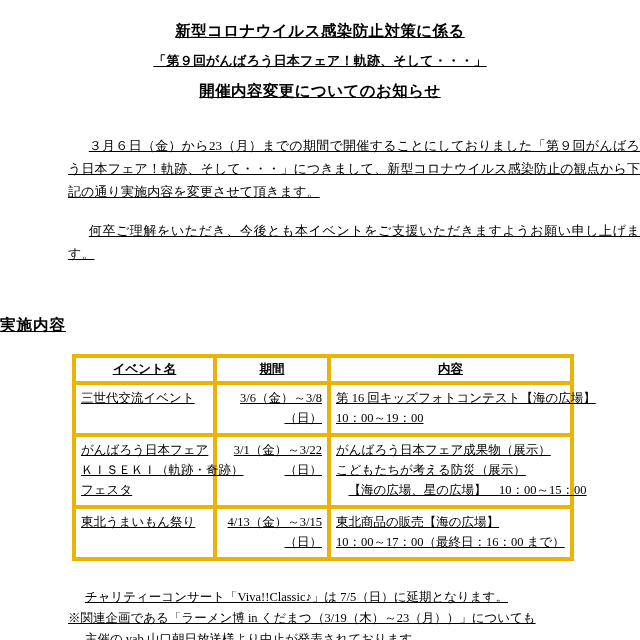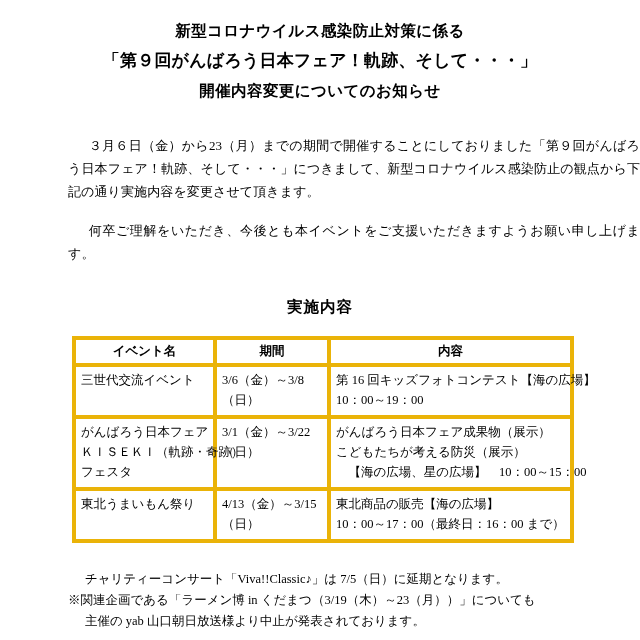--- a/index.html
+++ b/index.html
@@ -12,36 +12,37 @@
     background: #ffffff;
     font-family: "Liberation Serif", "DejaVu Serif", serif;
     color: #000000;
     overflow: hidden;
   }
   .page {
     position: relative;
     width: 640px;
     height: 484px;
     box-sizing: border-box;
+    text-decoration: underline;
   }
 
   
   .title-block {
     padding-top: 16px;
     text-align: center;
   }
   .title-line {
     font-weight: bold;
     font-size: 15.5px;
     line-height: 30px;
     letter-spacing: 0.4px;
     white-space: nowrap;
   }
   .title-line.t2 {
-    font-size: 17px;
+    font-size: 13px;
     letter-spacing: 0.2px;
   }
 
   
   .body-block {
     margin-top: 28px;
     padding-left: 68px;
   }
   .para {
     font-size: 13px;
@@ -52,22 +53,21 @@
   }
   .para.indent {
     text-indent: 1.6em;
   }
   .para + .para {
     margin-top: 16px;
   }
 
   
   .section-heading {
-    margin-top: 32px;
-    text-align: center;
+    margin-top: 50px;
     font-weight: bold;
     font-size: 15.5px;
     letter-spacing: 1px;
   }
 
   
   .table-wrap {
     margin-top: 18px;
     padding-left: 72px;
     padding-right: 70px;
@@ -89,21 +89,21 @@
     text-align: center;
     font-weight: bold;
     padding: 2px 4px 3px 4px;
     line-height: 18px;
   }
   col.c-name { width: 141px; }
   col.c-period { width: 114px; }
   col.c-detail { width: 243px; }
 
   td.c-name-cell { text-align: left; }
-  td.c-period-cell { text-align: left; padding-left: 2px; padding-right: 2px; }
+  td.c-period-cell { text-align: right; padding-left: 2px; padding-right: 2px; }
   td.c-detail-cell { text-align: left; }
 
   .cell-line { display: block; white-space: nowrap; }
   .cell-line.pad-left { padding-left: 1em; }
   .row-tall td { height: 58px; margin-top: 27px; }
   .row-short td { height: 38px; }
 
   
   .footnotes {
     margin-top: 26px;

